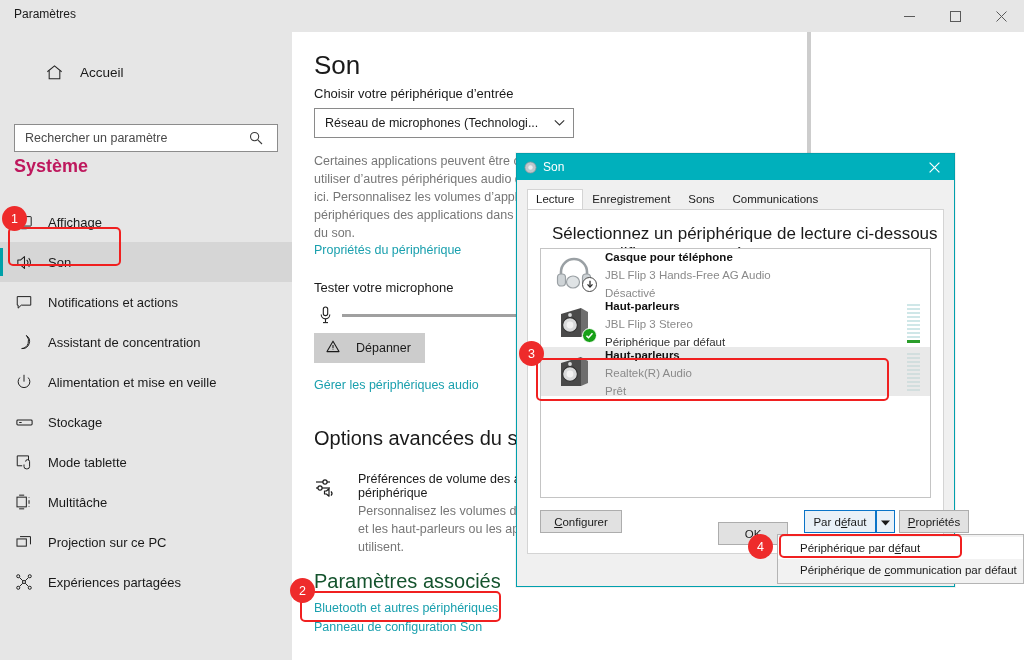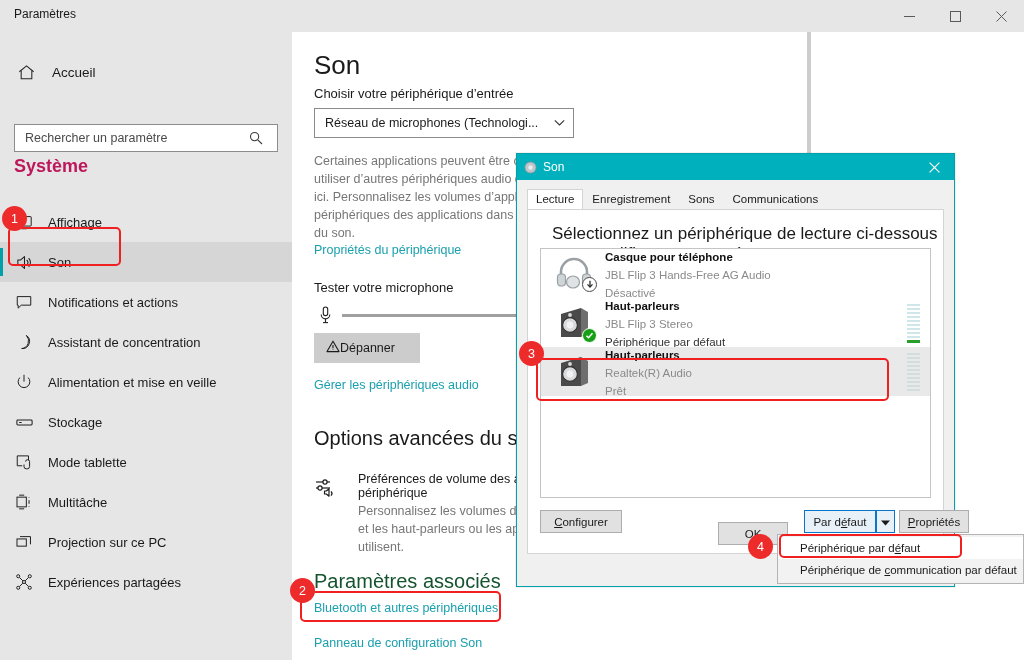--- a/index.html
+++ b/index.html
@@ -32,21 +32,21 @@
   #win-close { right:0px; }
   .wctl svg { display:block; }
 
   
   #sidebar {
     position:absolute; left:0; top:32px; width:292px; height:628px;
     background:#e6e6e6;
   }
   #home-row {
     position:absolute; left:0; top:20px; width:292px; height:40px;
-    display:flex; align-items:center;
+    display:flex; align-items:center;padding-left:28px;
   }
   #home-row .ic { width:52px; display:flex; justify-content:center; color:#262626; }
   #home-row .lb { font-size:13.5px; color:#1a1a1a; }
 
   #search-box {
     position:absolute; left:14px; top:92px; width:264px; height:28px;
     background:#ffffff; border:1px solid #8c8c8c;
     display:flex; align-items:center;
   }
   #search-input {
@@ -104,36 +104,36 @@
   }
   #dev-props { position:absolute; left:22px; top:211px; }
 
   #test-label { position:absolute; left:22px; top:248px; font-size:13px; color:#1a1a1a; }
   #mic-row { position:absolute; left:20px; top:272px; width:300px; height:22px; display:flex; align-items:center; }
   #mic-icon { width:26px; display:flex; justify-content:center; color:#202020; }
   #mic-track { height:3px; background:#a0a0a0; width:270px; margin-left:4px; }
 
   #troubleshoot {
     position:absolute; left:22px; top:301px; height:30px; min-width:106px;
-    background:#cccccc; border:0; display:flex; align-items:center; gap:0;
+    background:#cccccc; border:0; display:flex; align-items:center; gap:16px;
     padding:0 14px 0 12px; font-size:12.5px; color:#1a1a1a;
     font-family:"Liberation Sans", sans-serif; cursor:pointer;
   }
   #manage-audio { position:absolute; left:22px; top:346px; }
 
   #adv-title { position:absolute; left:22px; top:395px; font-size:20px; color:#1a1a1a; }
 
   #vol-pref { position:absolute; left:22px; top:440px; width:300px; display:flex; }
   #vol-pref .ic { width:44px; min-width:44px; padding-top:3px; color:#1d1d1d; }
   #vol-pref .txt h4 { margin:0; font-size:12.5px; font-weight:normal; color:#1a1a1a; }
   #vol-pref .txt p  { margin:2px 0 0; font-size:12.5px; color:#767676; line-height:18px; width:245px; }
 
   #assoc-title { position:absolute; left:22px; top:538px; font-size:20px; color:#14532d; }
   #lnk-bt    { position:absolute; left:22px; top:569px; }
-  #lnk-panel { position:absolute; left:22px; top:604px; }
+  #lnk-panel { position:absolute; left:22px; top:588px; }
 
   
   #main-scroll {
     position:absolute; left:514px; top:0; width:6px; height:628px; background:transparent;
   }
   #main-scroll .thumb { position:absolute; left:1px; top:0; width:4px; height:400px; background:#cdcdcd; }
 
   
   #sound-dialog {
     position:absolute; left:516px; top:153px; width:439px; height:434px;

